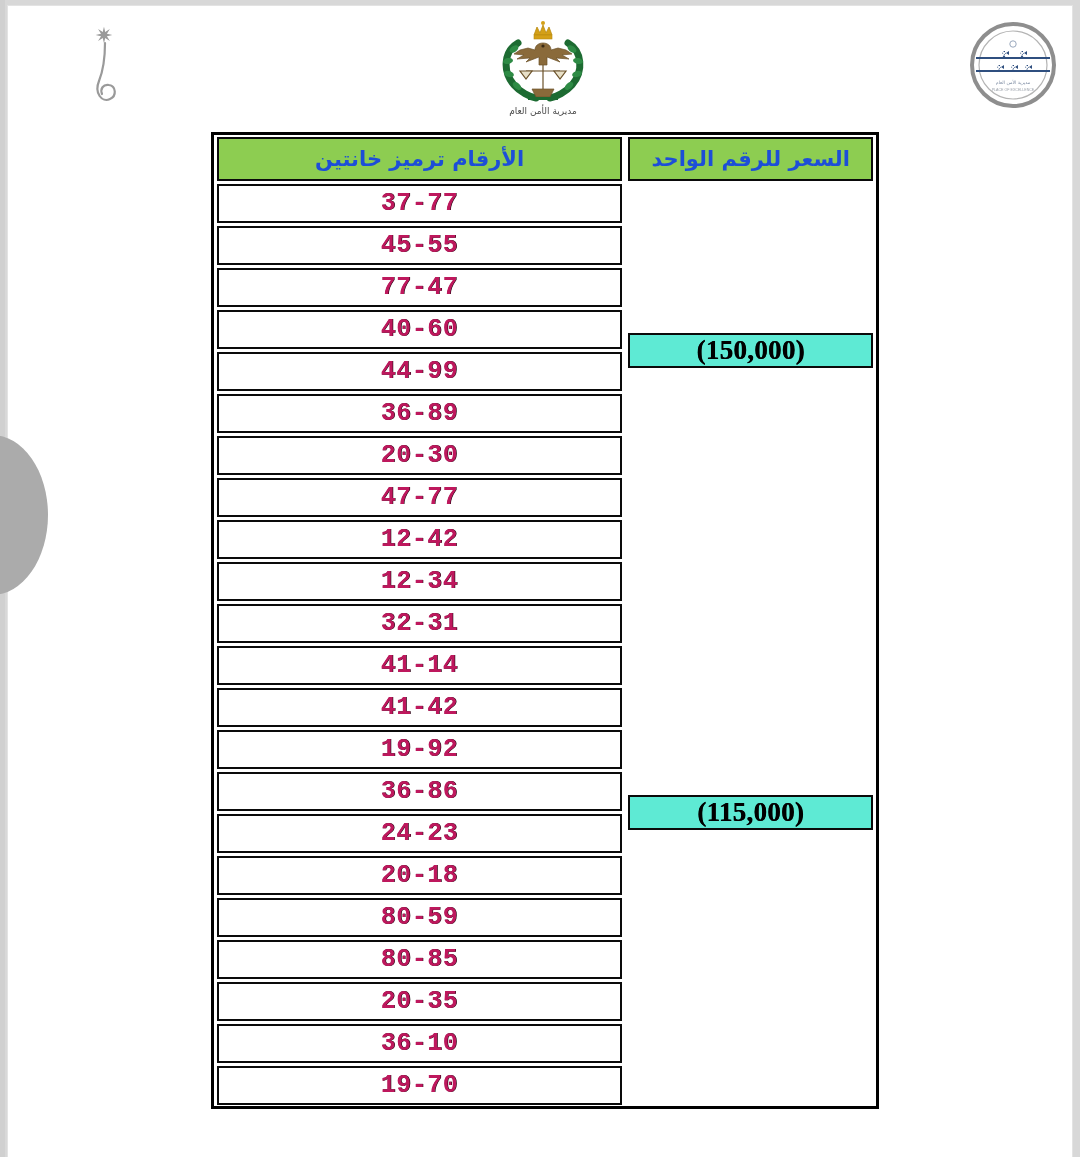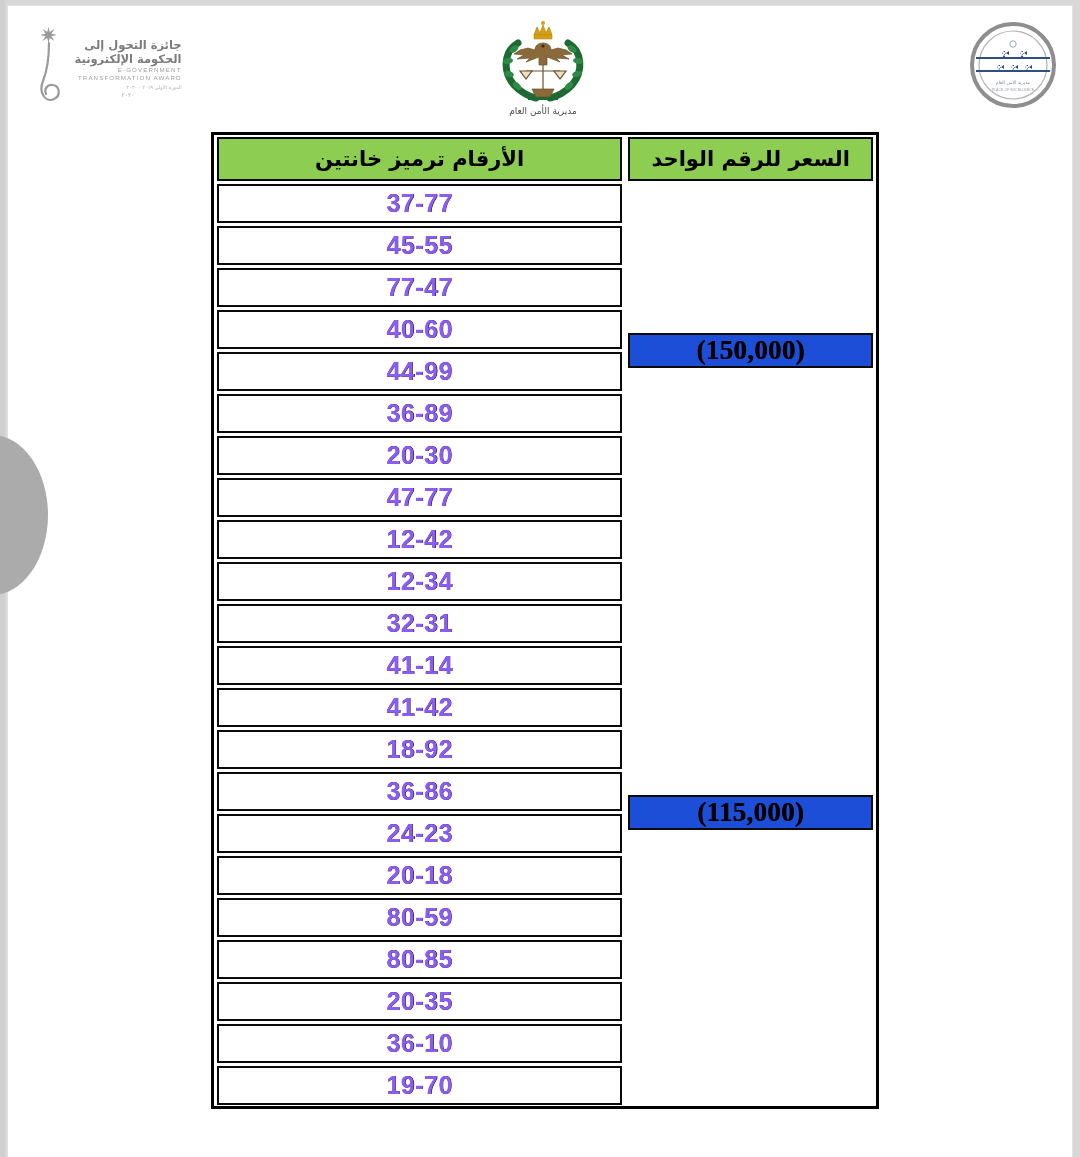--- a/index.html
+++ b/index.html
@@ -202,41 +202,41 @@
     background: #8dcd51;
     height: 44px;
   }
   .col-num { width: 410px; }
   .col-price { width: 250px; }
 
   .head-text {
     font-family: "DejaVu Sans", sans-serif;
     font-weight: bold;
     font-size: 21px;
-    color: #000000;
+    color: #1d4ed8;
     direction: rtl;
     letter-spacing: 0px;
     white-space: nowrap;
   }
 
   tr.num-row td.col-num .cellbox {
     background: #ffffff;
     height: 39px;
   }
   .num-text {
-    font-family: Liberation Sans, sans-serif;
+    font-family: Liberation Mono, monospace;
     font-weight: bold;
     font-size: 25px;
-    color: #8b5cf6;
+    color: #be185d;
     letter-spacing: 0.5px;
     text-shadow: 0.4px 0 0 #000;
   }
 
   td.price-cell .cellbox {
-    background: #1d4ed8;
+    background: #5eead4;
     height: 100%;
     margin: 2px 3px;
   }
   .price-text {
     font-family: "Liberation Serif", "DejaVu Serif", serif;
     font-weight: bold;
     font-size: 27px;
     color: #000000;
     letter-spacing: 0.3px;
     text-shadow: 0.4px 0 0 #000;
@@ -252,28 +252,20 @@
 
   <div id="logo-strip">
 
     <div class="logo-box" id="logo-award">
       <div class="award-inner">
         <div class="award-mark">
           <div class="star">✷</div>
           <svg class="swirl" viewBox="0 0 34 66">
             <path d="M17 2 C17 18 15 30 11 40 C6 52 14 62 22 58 C29 55 28 45 21 44 C15 43 12 48 14 53" fill="none" stroke="#9a9a9a" stroke-width="2.2" stroke-linecap="round"></path>
           </svg>
-        </div>
-        <div class="award-text">
-          <div class="award-ar1">جائزة التحول إلى</div>
-          <div class="award-ar2">الحكومة الإلكترونية</div>
-          <div class="award-en1">E-GOVERNMENT</div>
-          <div class="award-en2">TRANSFORMATION AWARD</div>
-          <div class="award-sub">الدورة الأولى ٢٠١٩ - ٢٠٢٠</div>
-          <div class="award-year">٢٠٢٠</div>
         </div>
       </div>
     </div>
 
     <div class="logo-box" id="logo-emblem">
       <svg class="emblem-svg" width="118" height="86" viewBox="0 0 118 86">
 
         <g>
           <path d="M50 16 L53 8 L56 14 L59 6 L62 14 L65 8 L68 16 Z" fill="#d4a017" stroke="#b98a10" stroke-width="0.8"></path>
           <rect x="50" y="16" width="18" height="4" fill="#d4a017" stroke="#b98a10" stroke-width="0.6"></rect>
@@ -444,21 +436,21 @@
           <tr class="num-row">
             <td class="col-num">
               <div class="cellbox">
                 <span class="num-text">41-42</span>
               </div>
             </td>
           </tr>
           <tr class="num-row">
             <td class="col-num">
               <div class="cellbox">
-                <span class="num-text">18-92</span>
+                <span class="num-text">19-92</span>
               </div>
             </td>
           </tr>
           <tr class="num-row">
             <td class="col-num">
               <div class="cellbox">
                 <span class="num-text">36-86</span>
               </div>
             </td>
           </tr>

